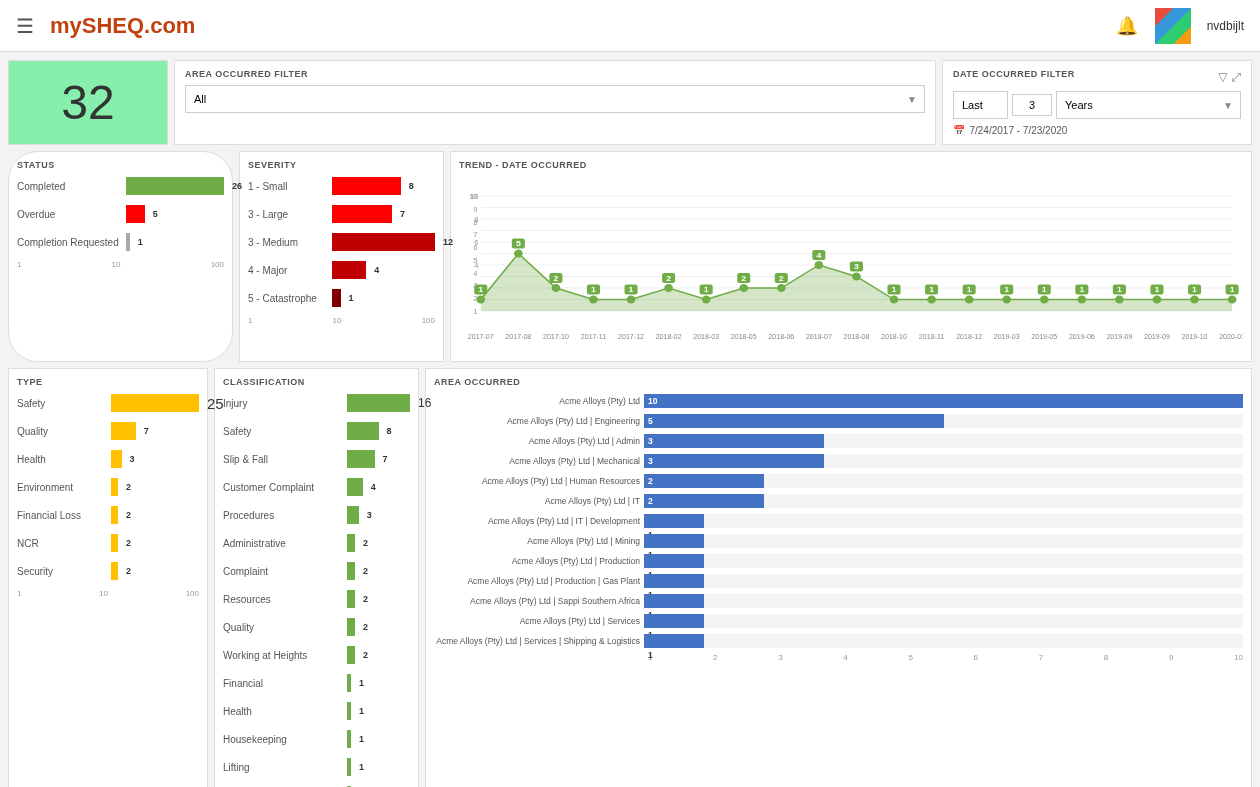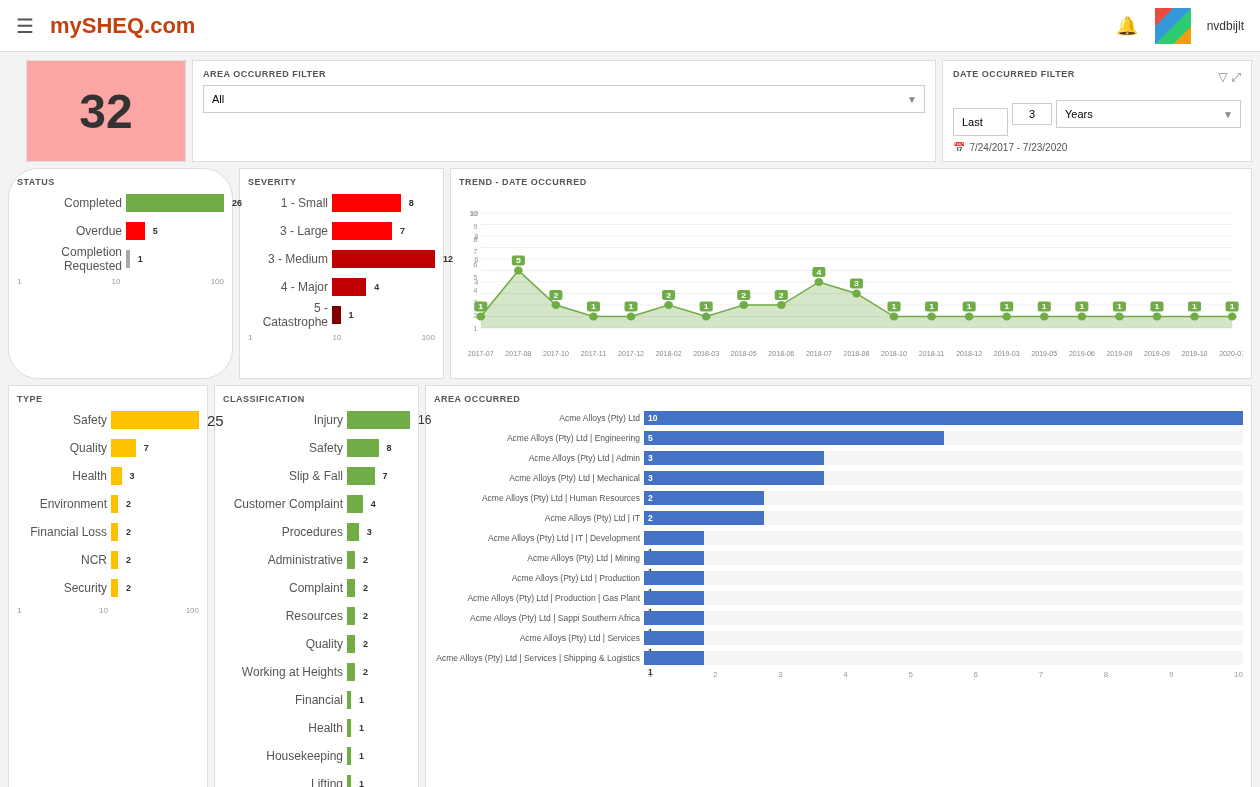--- a/index.html
+++ b/index.html
@@ -33,32 +33,31 @@
       min-height: calc(787px - 52px - 40px);
     }
 
     
     .top-section {
       display: flex;
       gap: 6px;
       margin-bottom: 6px;
     }
     .count-box {
-      background: #fca5a5;
+      background: #86efac;
       border: 1px solid #ddd;
       width: 160px;
       min-height: 80px;
       display: flex;
       align-items: center;
       justify-content: center;
       font-size: 48px;
-      font-weight: 700;
+      font-weight: 400;
       color: #333;
       flex-shrink: 0;
-      margin-left: 18px;
     }
     .area-filter-box {
       background: #fff;
       border: 1px solid #ddd;
       flex: 1;
       padding: 8px 10px;
     }
     .date-filter-box {
       background: #fff;
       border: 1px solid #ddd;
@@ -155,23 +154,22 @@
 
     
     .bar-chart { position: relative; }
     .bar-row {
       display: flex;
       align-items: center;
       margin-bottom: 8px;
       height: 20px;
     }
     .bar-label {
-      font-size: 12px;
+      font-size: 10px;
       color: #555;
-      text-align: right;
       flex-shrink: 0;
     }
     .bar-container {
       flex: 1;
       position: relative;
       height: 18px;
       margin-left: 4px;
     }
     .bar-fill {
       height: 100%;
@@ -290,21 +288,21 @@
 
     <div class="date-filter-box">
       <div style="display:flex;justify-content:space-between;align-items:center;margin-bottom:6px;">
         <div class="filter-title">DATE OCCURRED FILTER</div>
         <div class="date-filter-icons">
           <span class="date-filter-icon">▽</span>
           <span class="date-filter-icon">⤢</span>
         </div>
       </div>
       <div class="date-filter-row">
-        <div class="select-wrapper" style="width:auto;margin-top:17px;">
+        <div class="select-wrapper" style="width:auto;">
           <select class="date-select-sm">
             <option>Last</option>
           </select>
         </div>
         <input class="date-number-input" type="text" value="3" style="">
         <div class="select-wrapper" style="flex:1;">
           <select class="date-select-sm" style="width:100%;">
             <option>Years</option>
           </select>
           <span class="select-arrow">▼</span>

